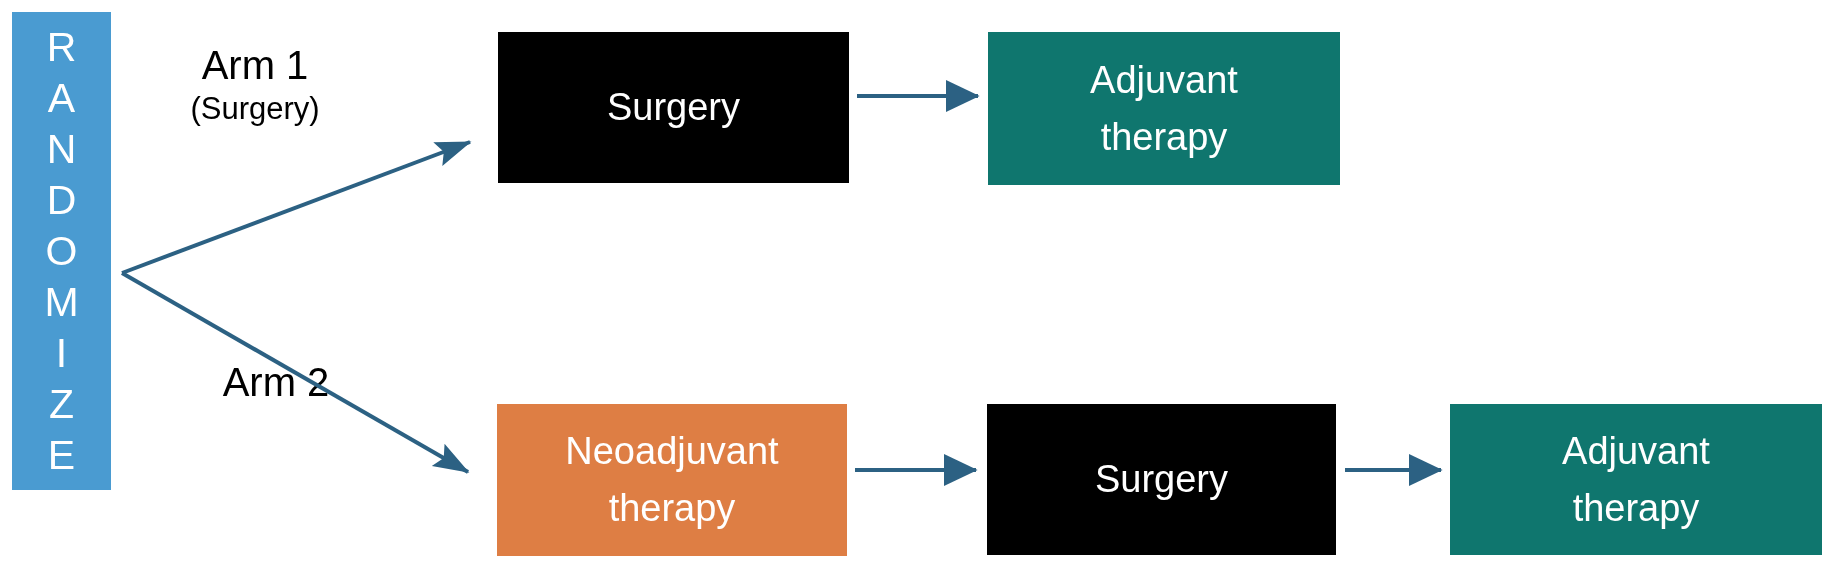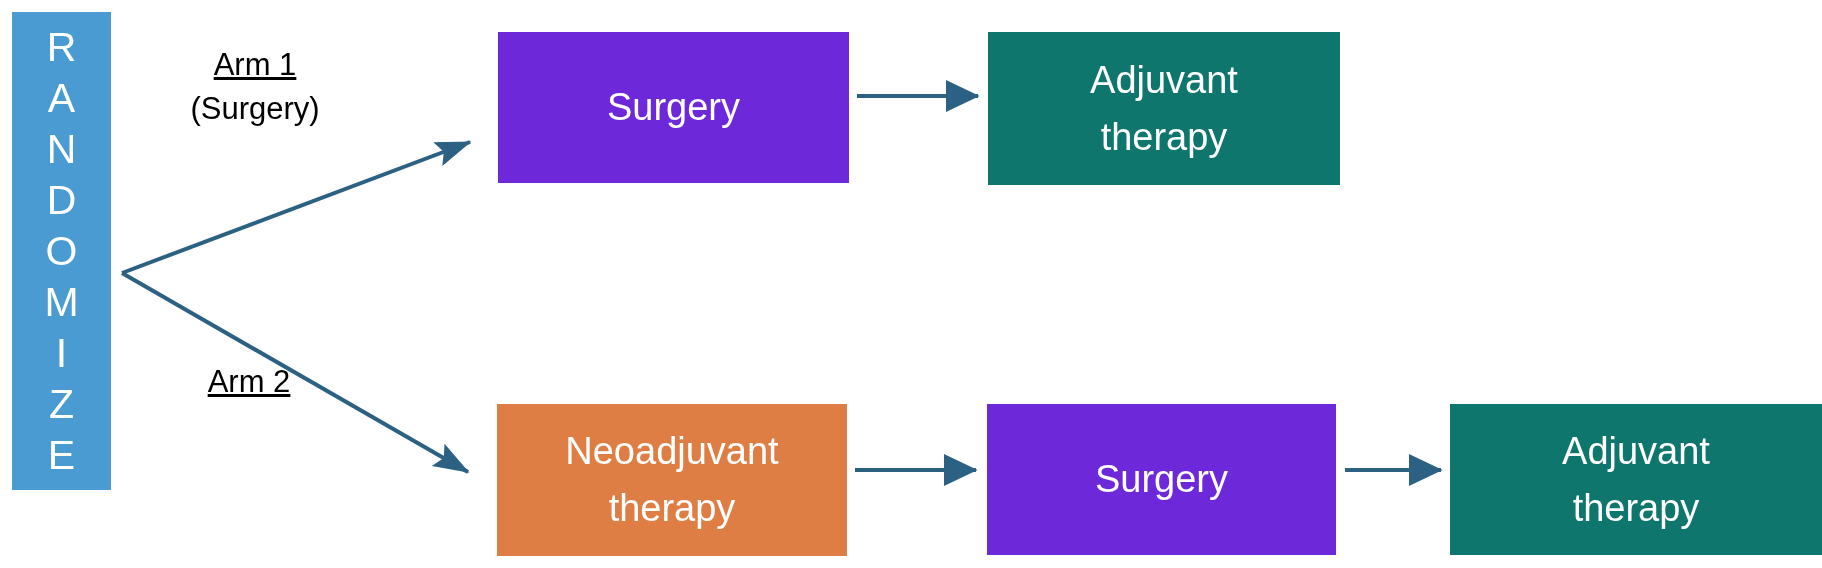--- a/index.html
+++ b/index.html
@@ -52,52 +52,51 @@
     color: #ffffff;
     text-align: center;
   }
   .node-line {
     font-size: 38px;
     line-height: 57px;
     font-weight: 400;
     color: #ffffff;
     white-space: nowrap;
   }
-  .node.green  { background: #6d28d9; }
+  .node.green  { background: #000000; }
   .node.navy   { background: #0f766e; }
   .node.orange { background: #DE7E44; }
 
   
   #node-surgery-1   { left: 498px;  top: 32px;  width: 351px; height: 151px; }
   #node-adjuvant-1  { left: 988px;  top: 32px;  width: 352px; height: 153px; }
   
   #node-neoadjuvant { left: 497px;  top: 404px; width: 350px; height: 152px; }
   #node-surgery-2   { left: 987px;  top: 404px; width: 349px; height: 151px; }
   #node-adjuvant-2  { left: 1450px; top: 404px; width: 372px; height: 151px; }
 
   
   .arm-label {
     position: absolute;
     color: #000000;
     text-align: center;
     white-space: nowrap;
   }
   .arm-label .arm-name {
-    font-size: 31px;
+    font-size: 40px;
     line-height: 44px;
     display: block;
-    text-decoration: underline;
   }
   .arm-label .arm-detail {
     font-size: 31px;
     line-height: 44px;
     display: block;
   }
   #arm-label-1 { left: 130px; top: 43px;  width: 250px; }
-  #arm-label-2 { left: 109px; top: 360px; width: 280px; }
+  #arm-label-2 { left: 136px; top: 360px; width: 280px; }
 
   
   #connectors {
     position: absolute;
     left: 0;
     top: 0;
     width: 1822px;
     height: 568px;
     pointer-events: none;
   }

